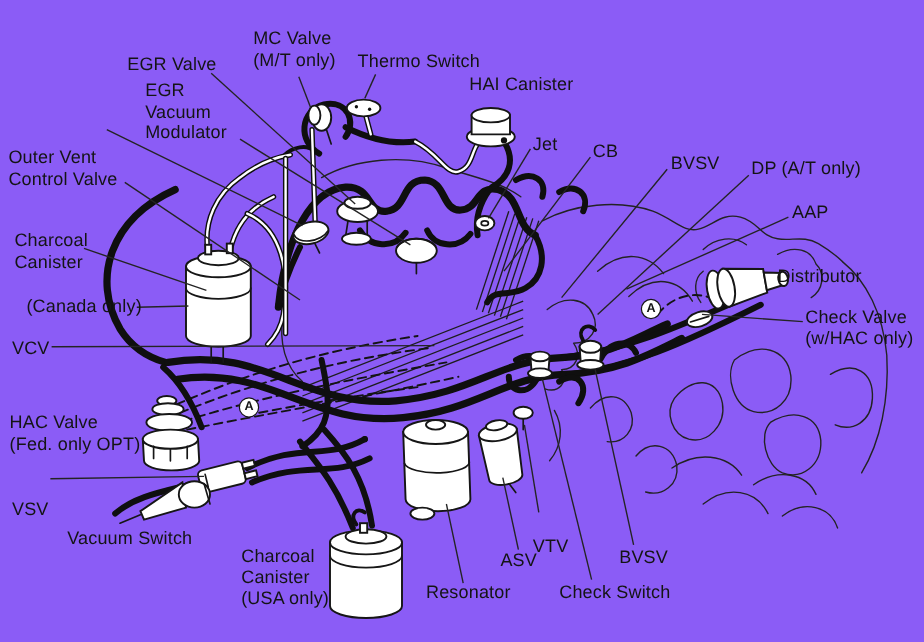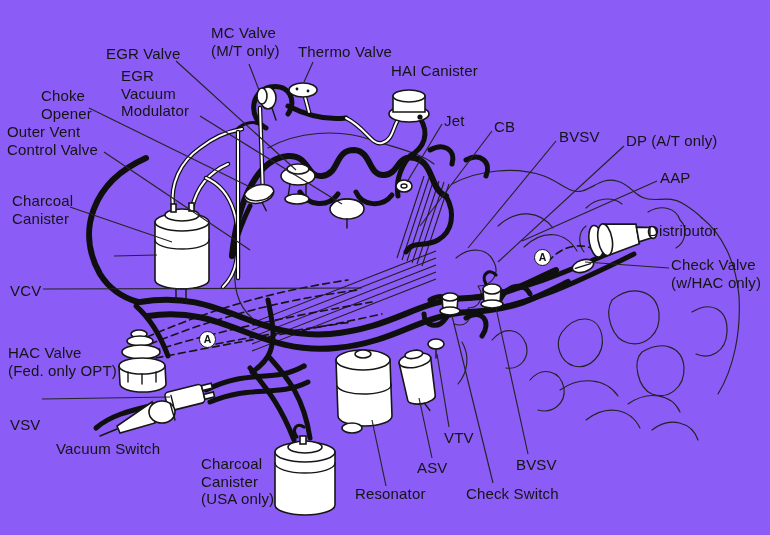--- a/index.html
+++ b/index.html
@@ -292,43 +292,42 @@
     <line class="ld" x1="492" y1="131" x2="420" y2="226"></line>
     <line class="ld" x1="556" y1="141" x2="468" y2="248"></line>
     <line class="ld" x1="624" y1="146" x2="498" y2="262"></line>
     <line class="ld" x1="657" y1="181" x2="522" y2="241"></line>
     <line class="ld" x1="669" y1="268" x2="585" y2="262"></line>
   </g>
 </svg>
 
 <div class="lbl" style="left:211px;top:24px">MC Valve
 (M/T only)</div>
-<div class="lbl" style="left:298px;top:43px">Thermo Valve</div>
+<div class="lbl" style="left:298px;top:43px">Thermo Switch</div>
 <div class="lbl" style="left:391px;top:62px">HAI Canister</div>
 <div class="lbl" style="left:106px;top:45px">EGR Valve</div>
 <div class="lbl" style="left:121px;top:67px">EGR
 Vacuum
 Modulator</div>
-<div class="lbl" style="left:41px;top:87px">Choke
-Opener</div>
 <div class="lbl" style="left:7px;top:123px">Outer Vent
 Control Valve</div>
 <div class="lbl" style="left:12px;top:192px">Charcoal
 Canister</div>
+<div class="lbl" style="left:22px;top:247px">(Canada only)</div>
 <div class="lbl" style="left:10px;top:282px">VCV</div>
 <div class="lbl" style="left:8px;top:344px">HAC Valve
 (Fed. only OPT)</div>
 <div class="lbl" style="left:10px;top:416px">VSV</div>
 <div class="lbl" style="left:56px;top:440px">Vacuum Switch</div>
 <div class="lbl" style="left:201px;top:455px">Charcoal
 Canister
 (USA only)</div>
 <div class="lbl" style="left:355px;top:485px">Resonator</div>
 <div class="lbl" style="left:417px;top:459px">ASV</div>
-<div class="lbl" style="left:444px;top:429px">VTV</div>
+<div class="lbl" style="left:444px;top:447px">VTV</div>
 <div class="lbl" style="left:516px;top:456px">BVSV</div>
 <div class="lbl" style="left:466px;top:485px">Check Switch</div>
 <div class="lbl" style="left:444px;top:112px">Jet</div>
 <div class="lbl" style="left:494px;top:118px">CB</div>
 <div class="lbl" style="left:559px;top:128px">BVSV</div>
 <div class="lbl" style="left:626px;top:132px">DP (A/T only)</div>
 <div class="lbl" style="left:660px;top:169px">AAP</div>
 <div class="lbl" style="left:648px;top:222px">Distributor</div>
 <div class="lbl" style="left:671px;top:256px">Check Valve
 (w/HAC only)</div>

